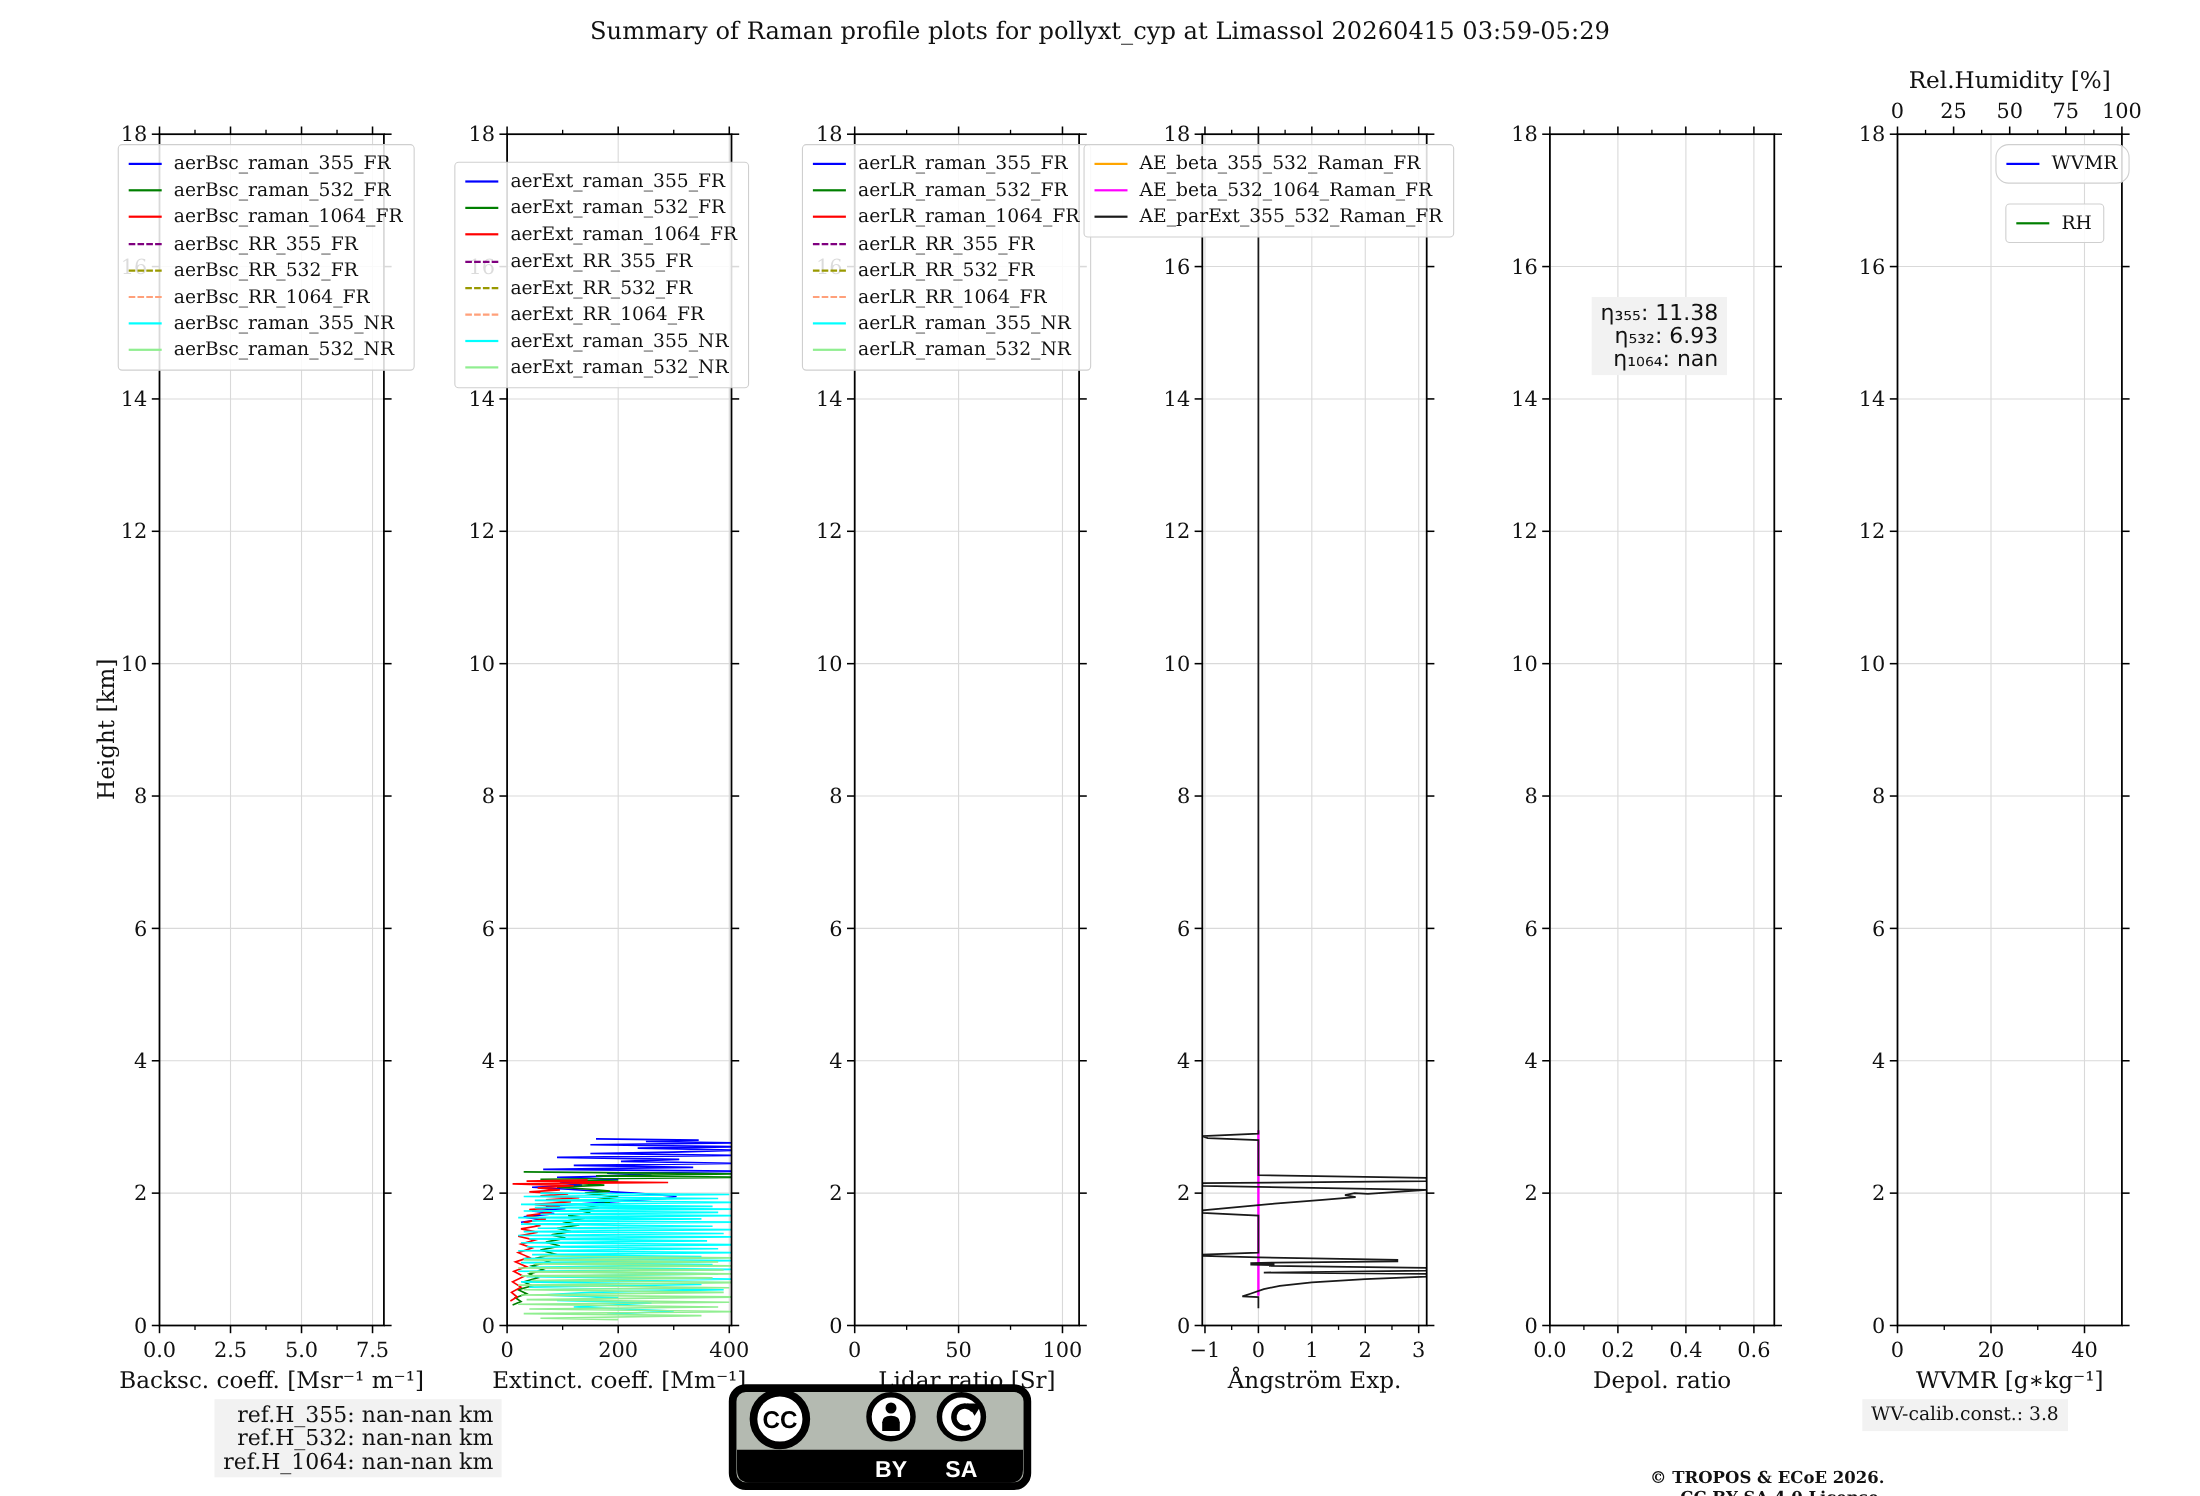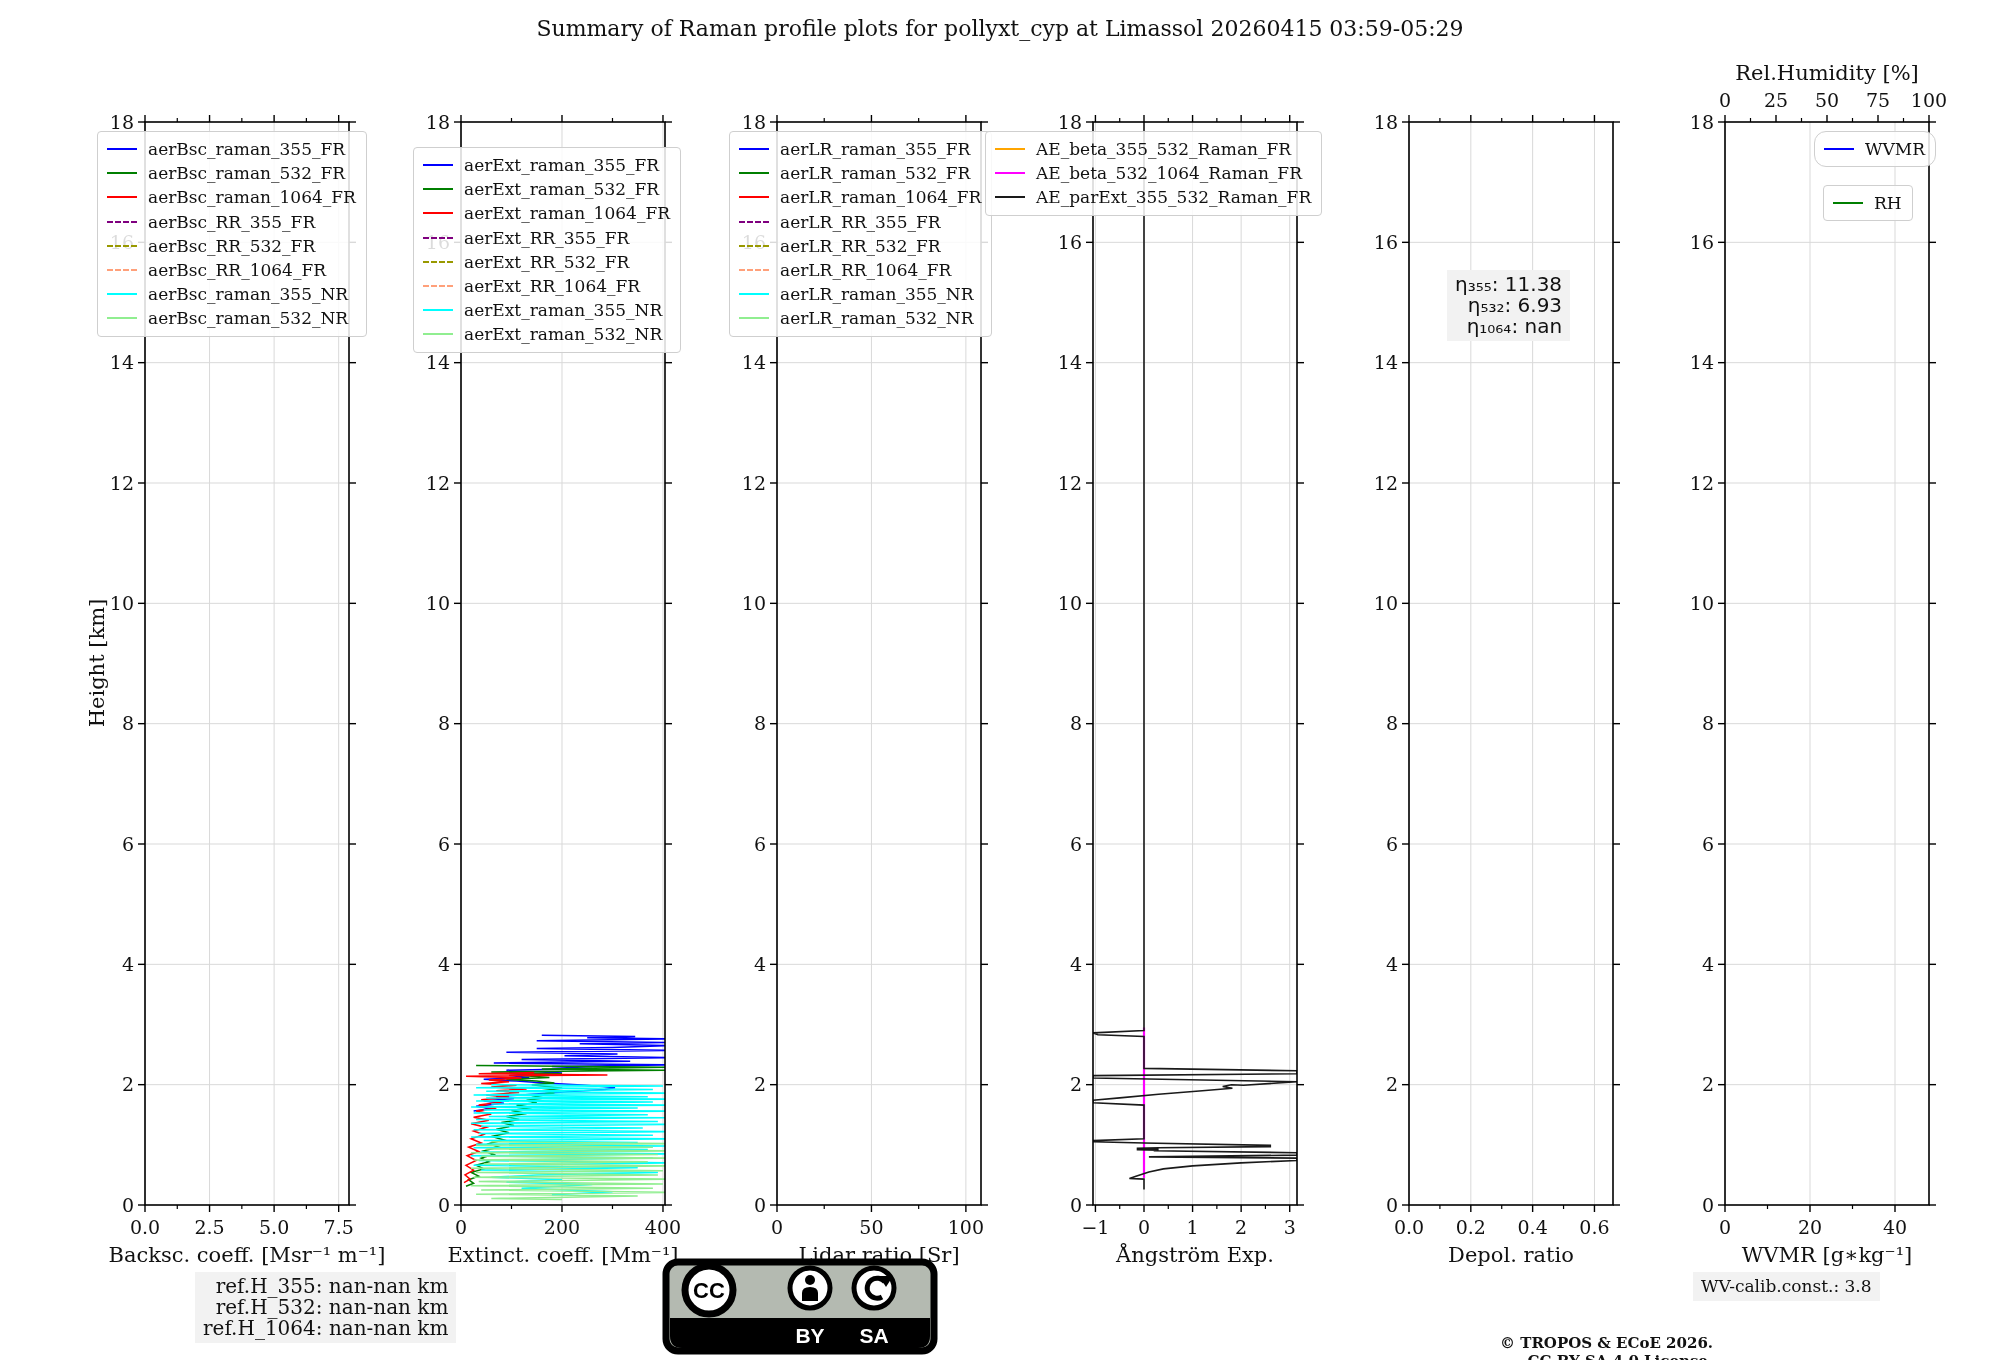--- a/index.html
+++ b/index.html
@@ -480,21 +480,21 @@
     <circle cx="148" cy="30" r="20" fill="#fff" stroke="#000" stroke-width="5"></circle>
     <circle cx="148" cy="22" r="5" fill="#000"></circle>
     <path d="M140,43 v-8 q0,-6 8,-6 q8,0 8,6 v8 z" fill="#000"></path>
     <circle cx="212" cy="30" r="20" fill="#fff" stroke="#000" stroke-width="5"></circle>
     <path d="M220,39 a10,10 0 1 1 3,-15" fill="none" stroke="#000" stroke-width="5"></path>
     <polygon points="217,18 231,18 224,29" fill="#000"></polygon>
     <text x="148" y="85" text-anchor="middle" font-size="21" font-weight="bold" font-family="Liberation Sans, sans-serif" fill="#fff">BY</text>
     <text x="212" y="85" text-anchor="middle" font-size="21" font-weight="bold" font-family="Liberation Sans, sans-serif" fill="#fff">SA</text>
   </svg>
 
-<div class="legend" style="left: 97px; top: 131px;">
+<div class="legend" style="left: 107px; top: 131px;">
       <div class="lrow">
         <span class="lline" style="border-top-color: rgb(0, 0, 255);"></span>
         <span>aerBsc_raman_355_FR</span>
       </div>
       <div class="lrow">
         <span class="lline" style="border-top-color: rgb(0, 127, 0);"></span>
         <span>aerBsc_raman_532_FR</span>
       </div>
       <div class="lrow">
         <span class="lline" style="border-top-color: rgb(255, 0, 0);"></span>

